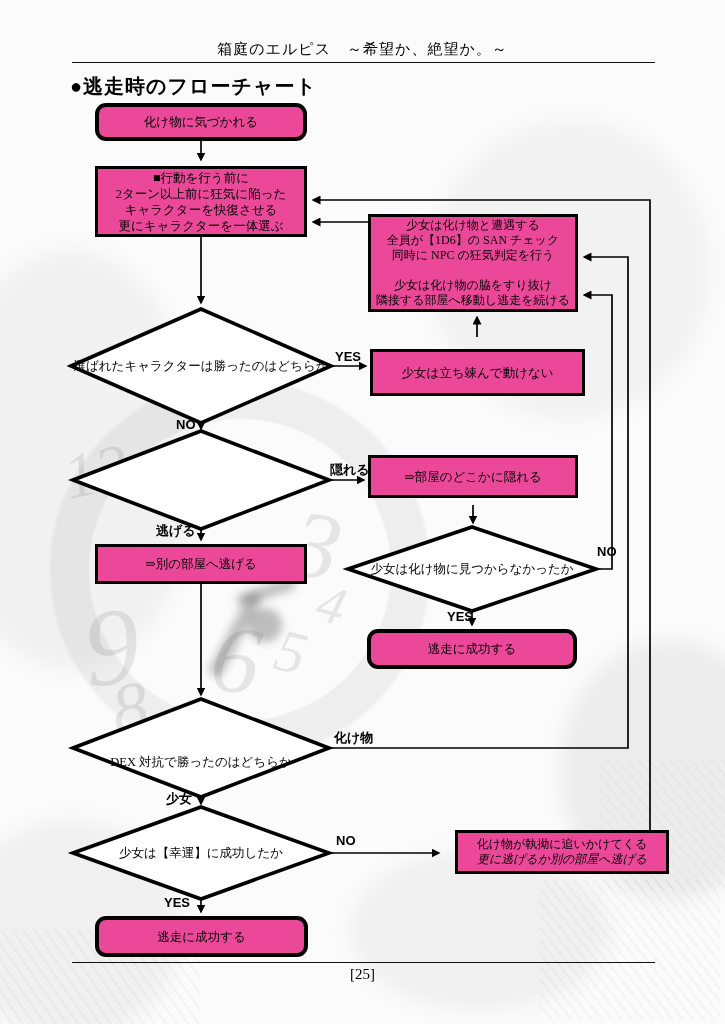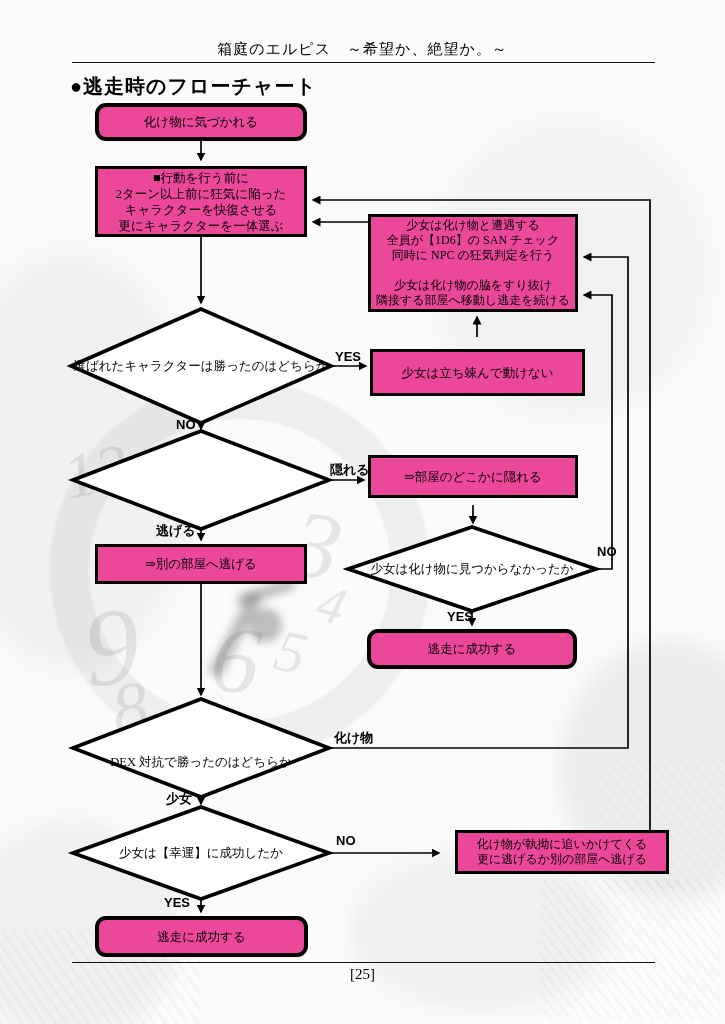--- a/index.html
+++ b/index.html
@@ -164,21 +164,21 @@
     <div class="line">勝ったのはどちらか</div>
   </div>
 
   <div class="dtext" style="left:91px;top:836px;width:220px;height:34px;">
     <div class="line">少女は</div>
     <div class="line">【幸運】に成功したか</div>
   </div>
 
   <div class="node" style="left:443px;top:830px;width:214px;height:44px;font-size:12px;margin-left:12px;">
     <div class="line" style="line-height:15px;min-height:15px;">化け物が執拗に追いかけてくる</div>
-    <div class="line" style="line-height:15px;min-height:15px;">更に逃げるか別の部屋へ逃げる</div>
+    <div class="line" style="line-height:15px;min-height:15px;font-style:italic;">更に逃げるか別の部屋へ逃げる</div>
   </div>
 
   <div class="node rounded" style="left:95px;top:916px;width:213px;height:41px;">
     <div class="line">逃走に成功する</div>
   </div>
 
   <div class="branch" style="left:335px;top:350px;">YES</div>
   <div class="branch" style="left:176px;top:418px;">NO</div>
   <div class="branch" style="left:330px;top:463px;">隠れる</div>
   <div class="branch" style="left:156px;top:524px;">逃げる</div>

